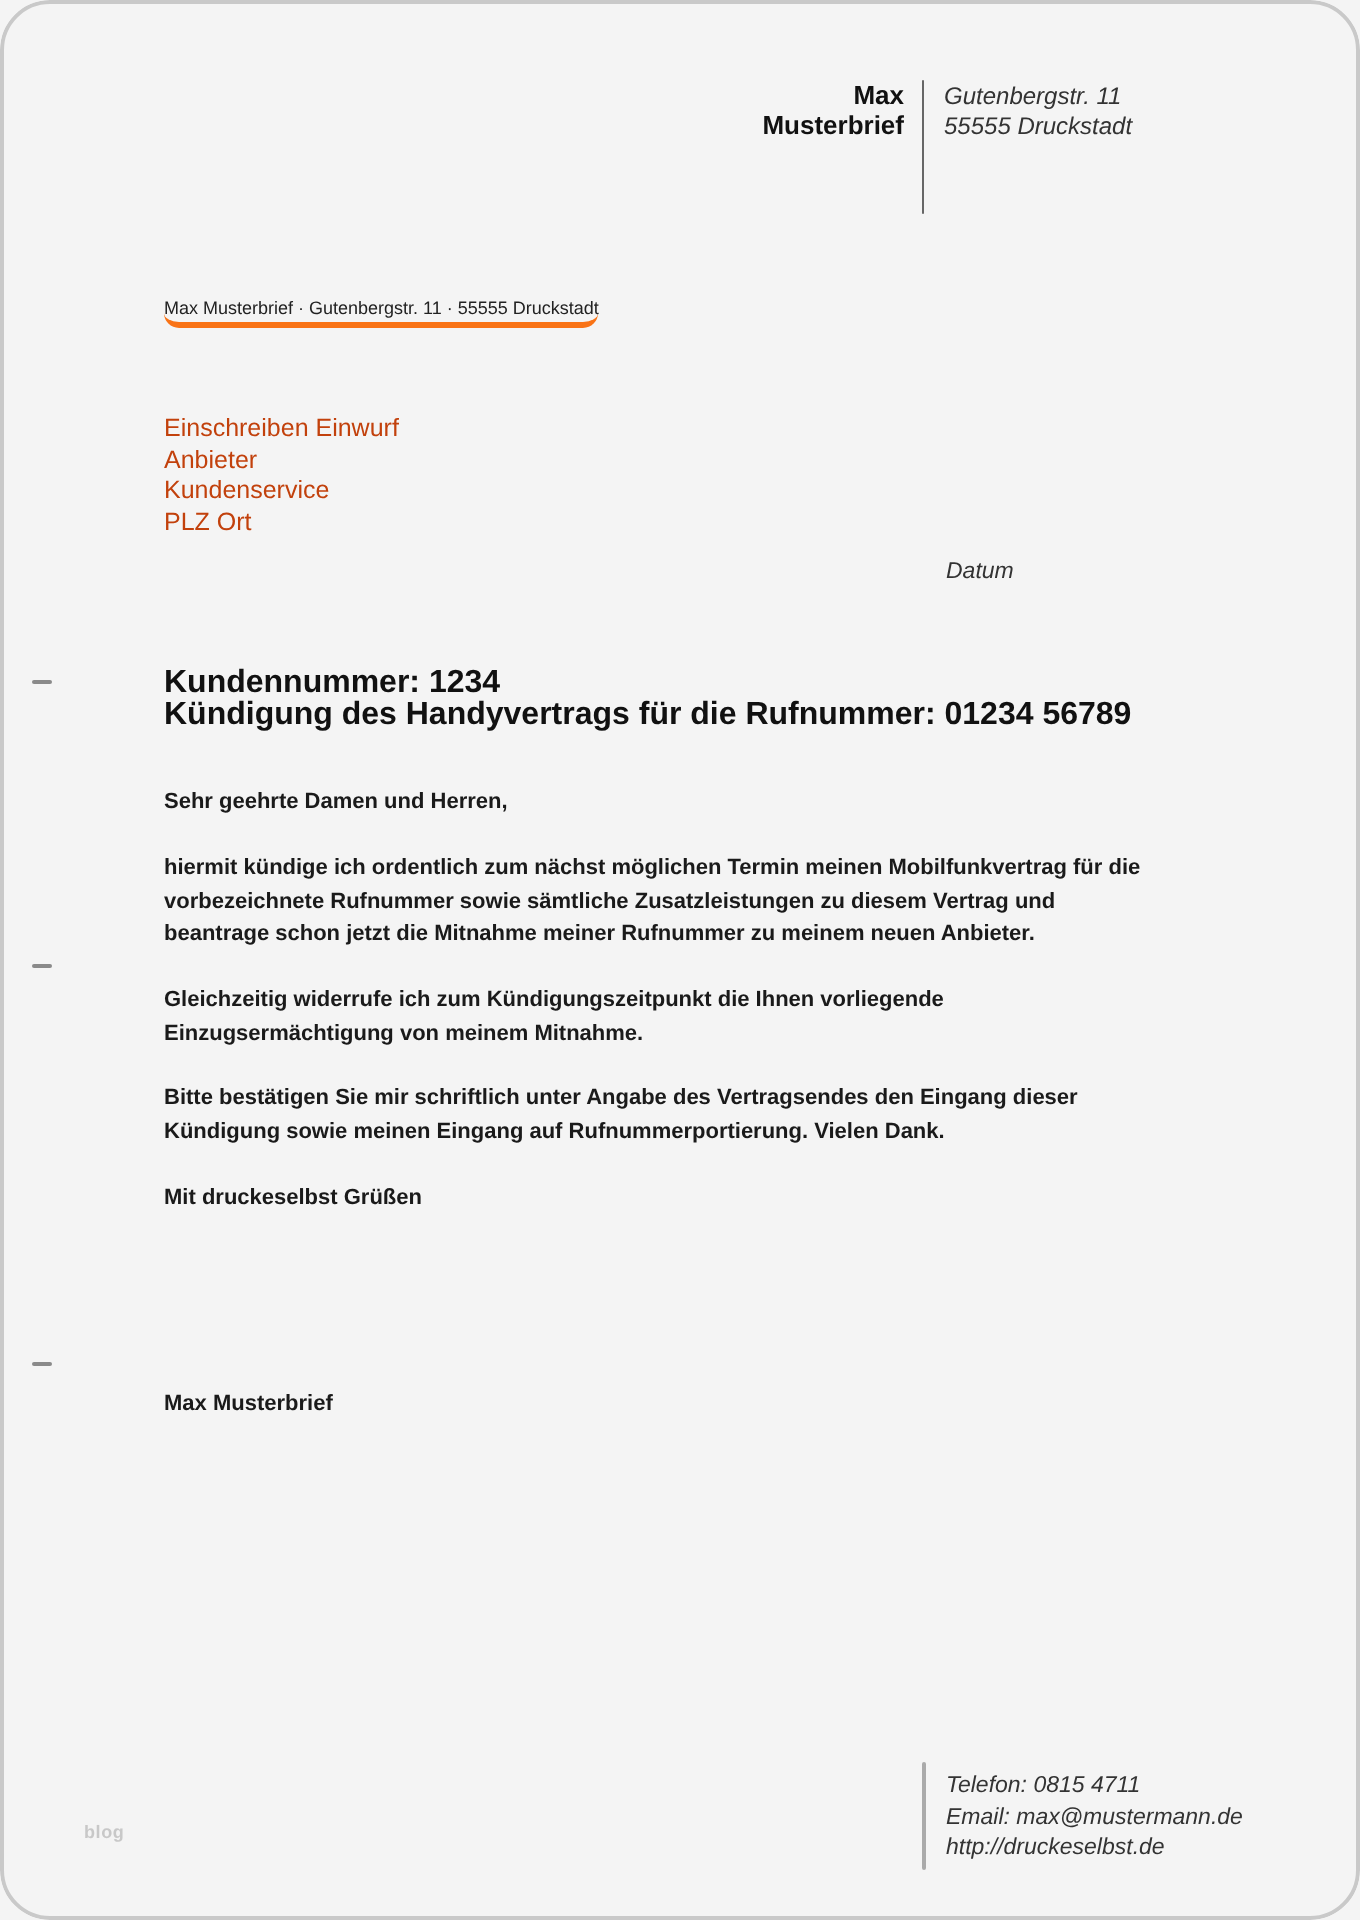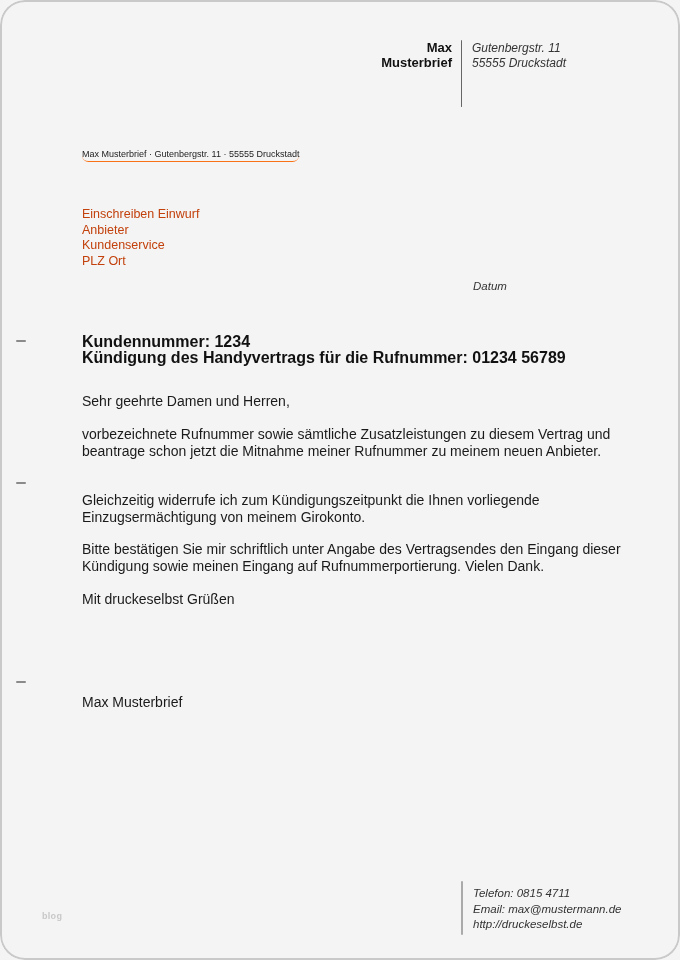--- a/index.html
+++ b/index.html
@@ -20,21 +20,21 @@
     .header-rule {
       left: 459px; top: 38px; width: 1px; height: 67px; background: #666;
     }
     .sender-addr {
       left: 470px; top: 39px; font-style: italic; font-size: 12px; line-height: 15px; color: #333;
     }
 
     
     .return-line {
       left: 80px; top: 147px; font-size: 9px; line-height: 11px; color: #222;
-      border-bottom: 1px solid #f97316; padding-bottom: 1px; white-space: nowrap;
+      border-bottom: 3px solid #f97316; padding-bottom: 1px; white-space: nowrap;
     }
 
     
     .recipient {
       left: 80px; top: 205px; font-size: 12.5px; line-height: 15.5px; color: #c2410c;
     }
     .recipient div { white-space: nowrap; }
 
     .date {
       left: 471px; top: 278px; font-style: italic; font-size: 11.5px; color: #333;
@@ -44,21 +44,21 @@
     .fold { left: 14px; width: 10px; height: 2px; background: #8a8a8a; }
 
     
     .subject {
       left: 80px; top: 332px; font-weight: bold; font-size: 16px; line-height: 16px; color: #111;
       white-space: nowrap;
     }
 
     
     .body-text {
-      left: 80px; font-size: 14px; line-height: 16.5px; color: #1a1a1a; width: 560px;
+      left: 80px; font-size: 11px; line-height: 16.5px; color: #1a1a1a; width: 560px; font-weight: bold;
     }
     .body-text div { white-space: nowrap; }
 
     
     .footer-rule {
       left: 459px; top: 879px; width: 2px; height: 54px; background: #aaa;
     }
     .footer {
       left: 471px; top: 884px; font-style: italic; font-size: 11.5px; line-height: 15.5px; color: #333;
     }
@@ -101,27 +101,28 @@
   <div class="abs subject">
     <div>Kundennummer: 1234</div>
     <div>Kündigung des Handyvertrags für die Rufnummer: 01234 56789</div>
   </div>
 
   <div class="abs body-text" style="top:391px;">
     <div>Sehr geehrte Damen und Herren,</div>
   </div>
 
   <div class="abs body-text" style="top:424px;">
+    <div>hiermit kündige ich ordentlich zum nächst möglichen Termin meinen Mobilfunkvertrag für die</div>
     <div>vorbezeichnete Rufnummer sowie sämtliche Zusatzleistungen zu diesem Vertrag und</div>
     <div>beantrage schon jetzt die Mitnahme meiner Rufnummer zu meinem neuen Anbieter.</div>
   </div>
 
   <div class="abs body-text" style="top:490px;">
     <div>Gleichzeitig widerrufe ich zum Kündigungszeitpunkt die Ihnen vorliegende</div>
-    <div>Einzugsermächtigung von meinem Girokonto.</div>
+    <div>Einzugsermächtigung von meinem Mitnahme.</div>
   </div>
 
   <div class="abs body-text" style="top:539px;">
     <div>Bitte bestätigen Sie mir schriftlich unter Angabe des Vertragsendes den Eingang dieser</div>
     <div>Kündigung sowie meinen Eingang auf Rufnummerportierung. Vielen Dank.</div>
   </div>
 
   <div class="abs body-text" style="top:589px;">
     <div>Mit druckeselbst Grüßen</div>
   </div>

